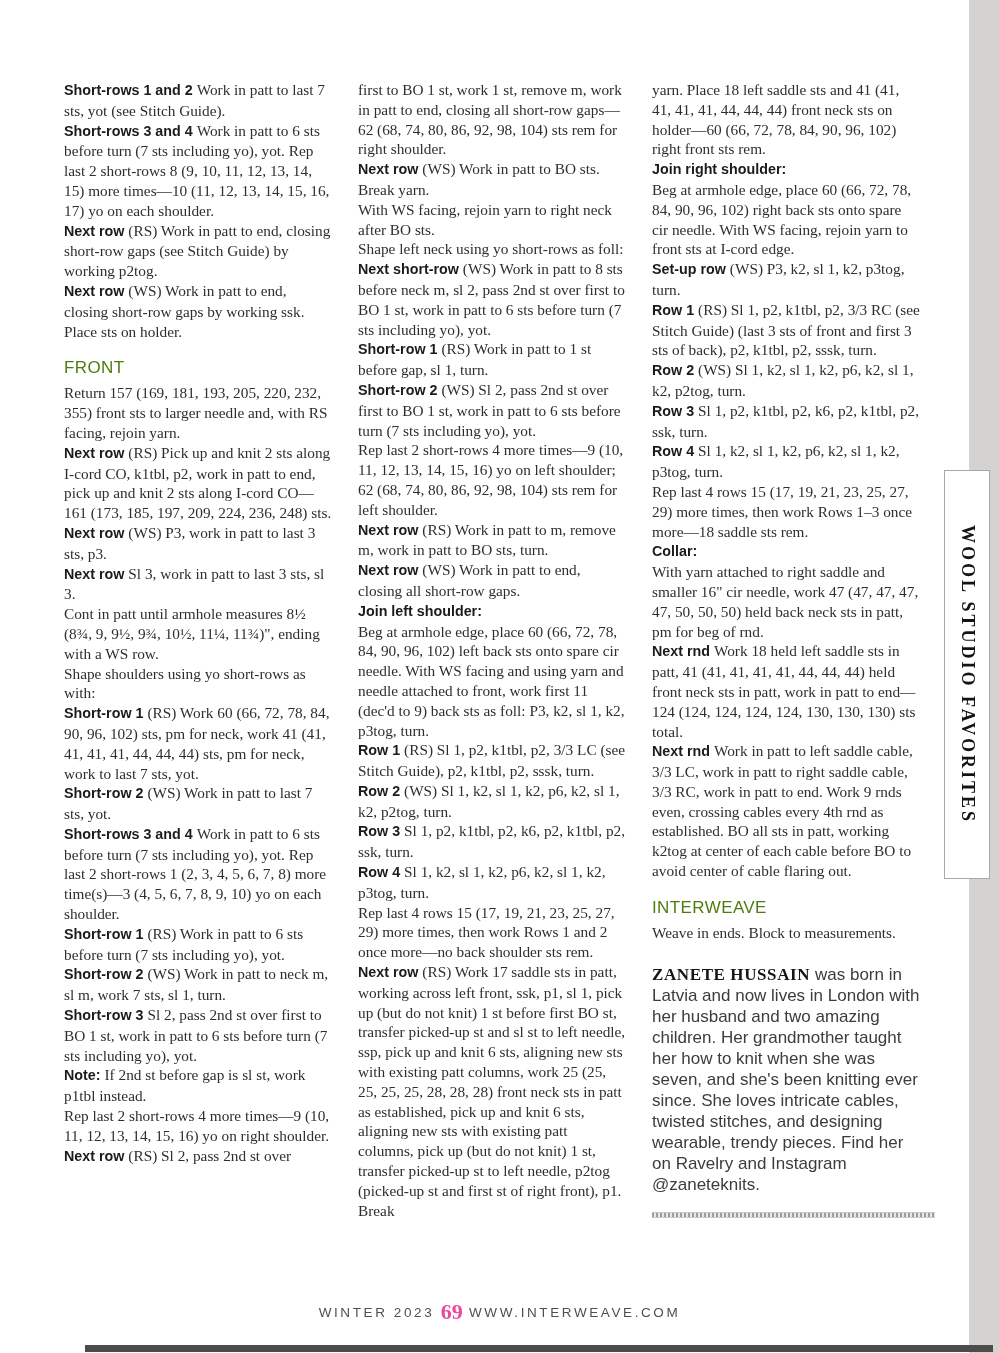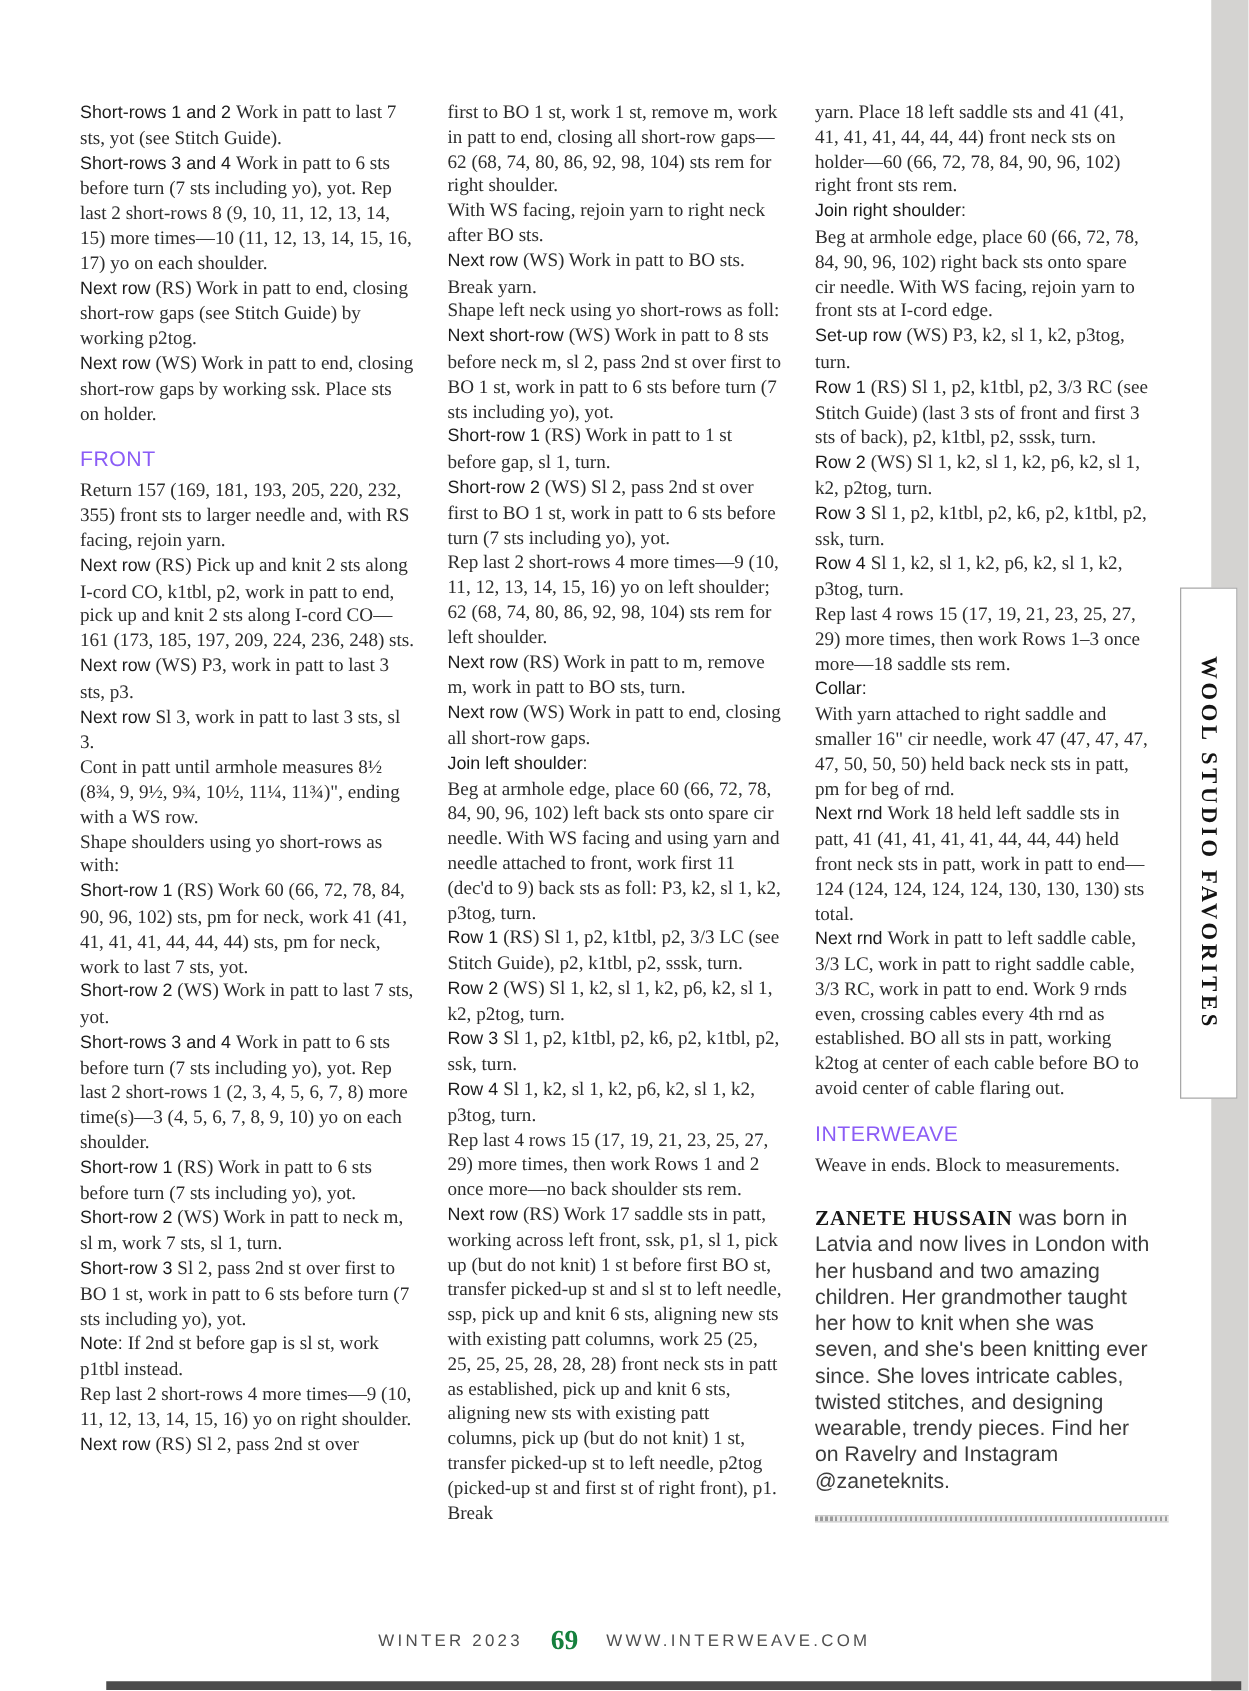--- a/index.html
+++ b/index.html
@@ -23,26 +23,26 @@
   }
   .columns {
     position:absolute; left:64px; top:80px; display:flex; gap:26px;
   }
   .col { width:268px; }
   .para {
     margin:0; font-size:15.3px; line-height:19.8px; color:#2e2e2e;
     text-align:left;
   }
   .label {
-    font-family:"Liberation Sans", sans-serif; font-weight:normal;
+    font-family:"Liberation Sans", sans-serif; font-weight:bold;
     font-size:14.3px; color:#1b1b1b;text-align:center;
   }
   .heading {
     font-family:"Liberation Sans", sans-serif; font-weight:normal;
-    font-size:17px; color:#8b5cf6; margin:17px 0 5px 0; letter-spacing:0.4px;
+    font-size:17px; color:#4d7c0f; margin:17px 0 5px 0; letter-spacing:0.4px;
   }
   .bio {
     font-family:"Liberation Sans", sans-serif; font-size:17px;
     line-height:21px; color:#3c3c3c; margin:21px 0 0 0;
   }
   .bio-label {
     font-family:"Liberation Serif", serif; font-weight:bold;
     color:#171717; letter-spacing:0.6px;
   }
   .divider {
@@ -50,21 +50,21 @@
     background:repeating-linear-gradient(90deg,#9b9b9b 0 2px,#e9e9e9 2px 4px);
     border-top:1px solid #c9c9c9; border-bottom:1px solid #c9c9c9;
   }
   .footer {
     position:absolute; left:0; width:999px; top:1297px; text-align:center;
     font-family:"Liberation Sans", sans-serif; font-size:13.5px;
     letter-spacing:2.6px; color:#4f4f4f; white-space:nowrap;
   }
   .pageno {
     font-family:"Liberation Serif", serif; font-size:22px; font-weight:bold;
-    color:#15803d; letter-spacing:0; margin:0 16px; position:relative; top:2px;
+    color:#ec4899; letter-spacing:0; margin:0 0; position:relative; top:2px;
   }
   .bottom-bar {
     position:absolute; left:85px; width:908px; bottom:1px; height:7px;
     background:#4c4c4c;
   }
 </style>
 </head>
 <body>
 
 <div class="page">
@@ -93,22 +93,22 @@
         <p class="para"><span class="label">Short-rows 3 and 4 </span>Work in patt to 6 sts before turn (7 sts including yo), yot. Rep last 2 short-rows 1 (2, 3, 4, 5, 6, 7, 8) more time(s)—3 (4, 5, 6, 7, 8, 9, 10) yo on each shoulder.</p>
         <p class="para"><span class="label">Short-row 1 </span>(RS) Work in patt to 6 sts before turn (7 sts including yo), yot.</p>
         <p class="para"><span class="label">Short-row 2 </span>(WS) Work in patt to neck m, sl m, work 7 sts, sl 1, turn.</p>
         <p class="para"><span class="label">Short-row 3 </span>Sl 2, pass 2nd st over first to BO 1 st, work in patt to 6 sts before turn (7 sts including yo), yot.</p>
         <p class="para"><span class="label">Note: </span>If 2nd st before gap is sl st, work p1tbl instead.</p>
         <p class="para">Rep last 2 short-rows 4 more times—9 (10, 11, 12, 13, 14, 15, 16) yo on right shoulder.</p>
         <p class="para"><span class="label">Next row </span>(RS) Sl 2, pass 2nd st over</p>
       </div>
       <div class="col">
         <p class="para">first to BO 1 st, work 1 st, remove m, work in patt to end, closing all short-row gaps—62 (68, 74, 80, 86, 92, 98, 104) sts rem for right shoulder.</p>
+        <p class="para"><span class="label">Next row </span>(WS) Work in patt to BO sts. Break yarn.</p>
         <p class="para">With WS facing, rejoin yarn to right neck after BO sts.</p>
-        <p class="para"><span class="label">Next row </span>(WS) Work in patt to BO sts. Break yarn.</p>
         <p class="para">Shape left neck using yo short-rows as foll:</p>
         <p class="para"><span class="label">Next short-row </span>(WS) Work in patt to 8 sts before neck m, sl 2, pass 2nd st over first to BO 1 st, work in patt to 6 sts before turn (7 sts including yo), yot.</p>
         <p class="para"><span class="label">Short-row 1 </span>(RS) Work in patt to 1 st before gap, sl 1, turn.</p>
         <p class="para"><span class="label">Short-row 2 </span>(WS) Sl 2, pass 2nd st over first to BO 1 st, work in patt to 6 sts before turn (7 sts including yo), yot.</p>
         <p class="para">Rep last 2 short-rows 4 more times—9 (10, 11, 12, 13, 14, 15, 16) yo on left shoulder; 62 (68, 74, 80, 86, 92, 98, 104) sts rem for left shoulder.</p>
         <p class="para"><span class="label">Next row </span>(RS) Work in patt to m, remove m, work in patt to BO sts, turn.</p>
         <p class="para"><span class="label">Next row </span>(WS) Work in patt to end, closing all short-row gaps.</p>
         <p class="para"><span class="label">Join left shoulder:</span></p>
         <p class="para">Beg at armhole edge, place 60 (66, 72, 78, 84, 90, 96, 102) left back sts onto spare cir needle. With WS facing and using yarn and needle attached to front, work first 11 (dec'd to 9) back sts as foll: P3, k2, sl 1, k2, p3tog, turn.</p>
         <p class="para"><span class="label">Row 1 </span>(RS) Sl 1, p2, k1tbl, p2, 3/3 LC (see Stitch Guide), p2, k1tbl, p2, sssk, turn.</p>

